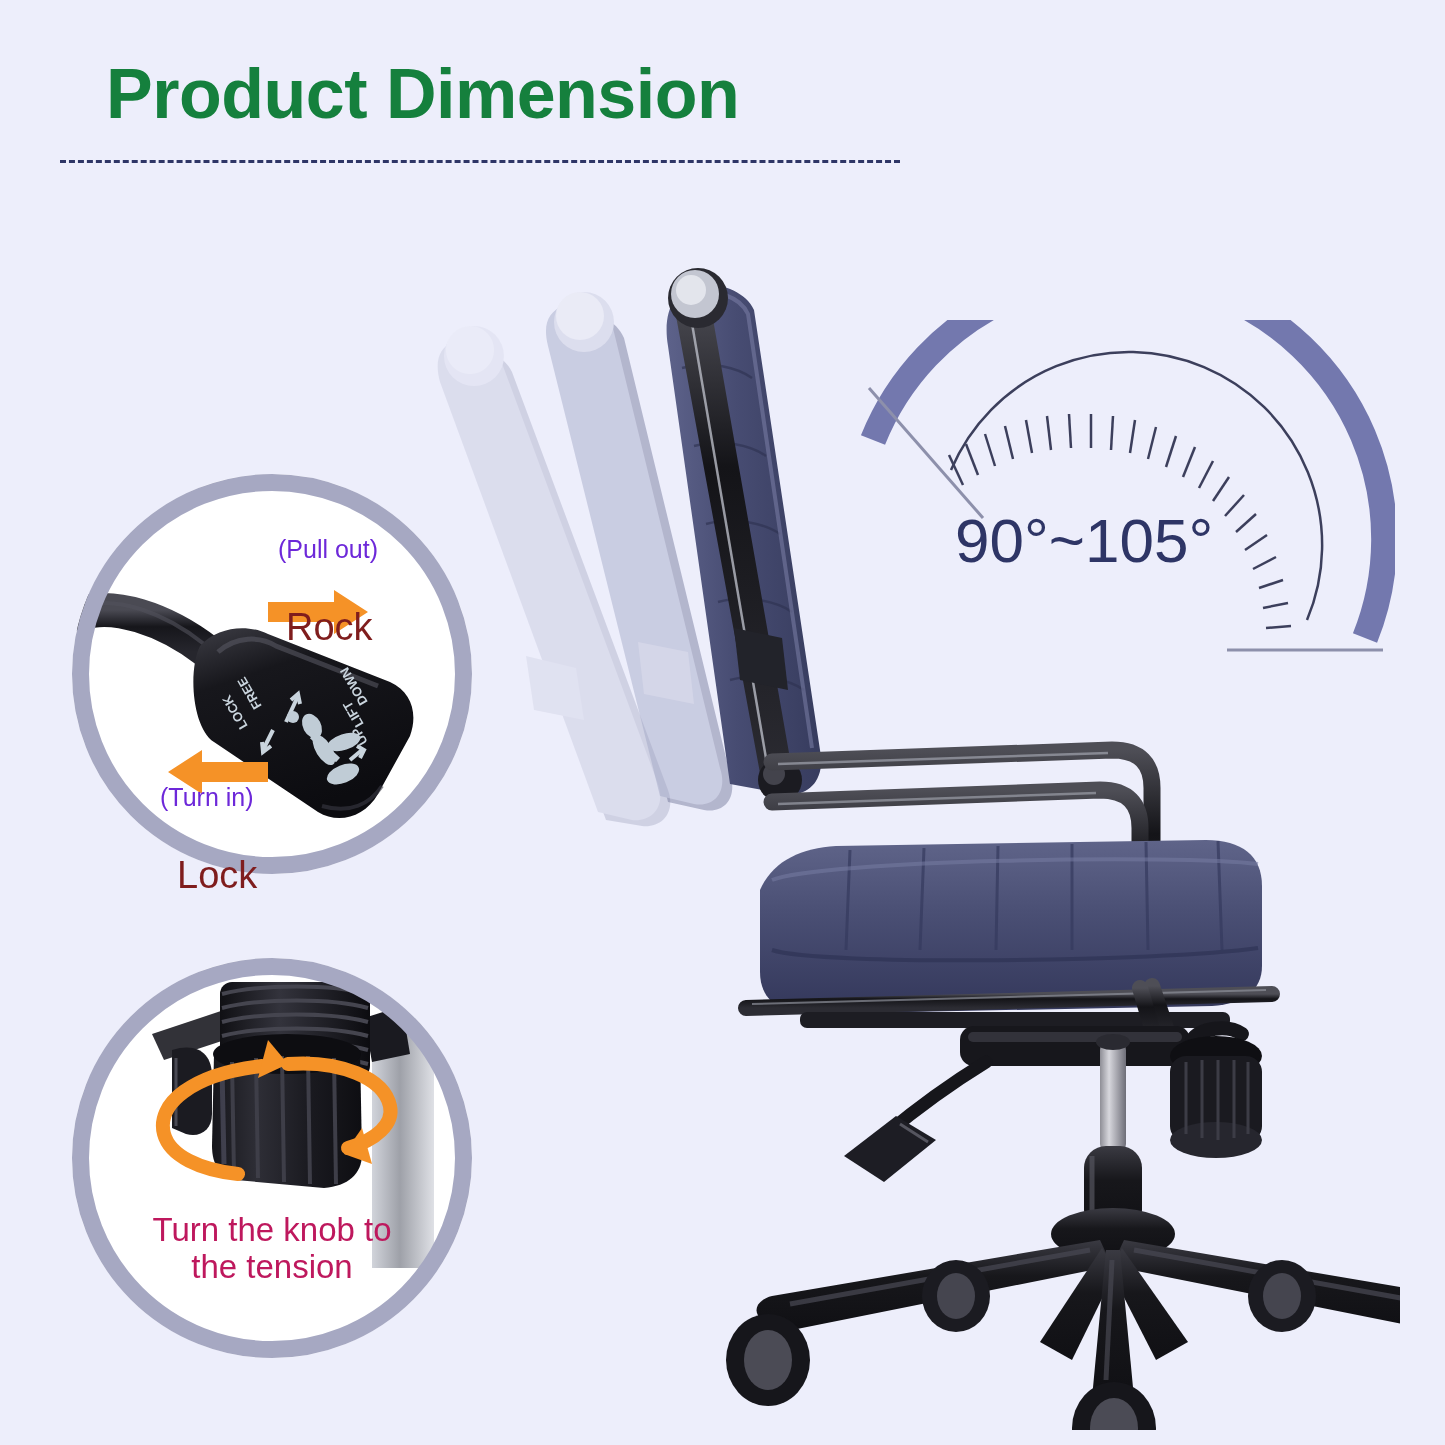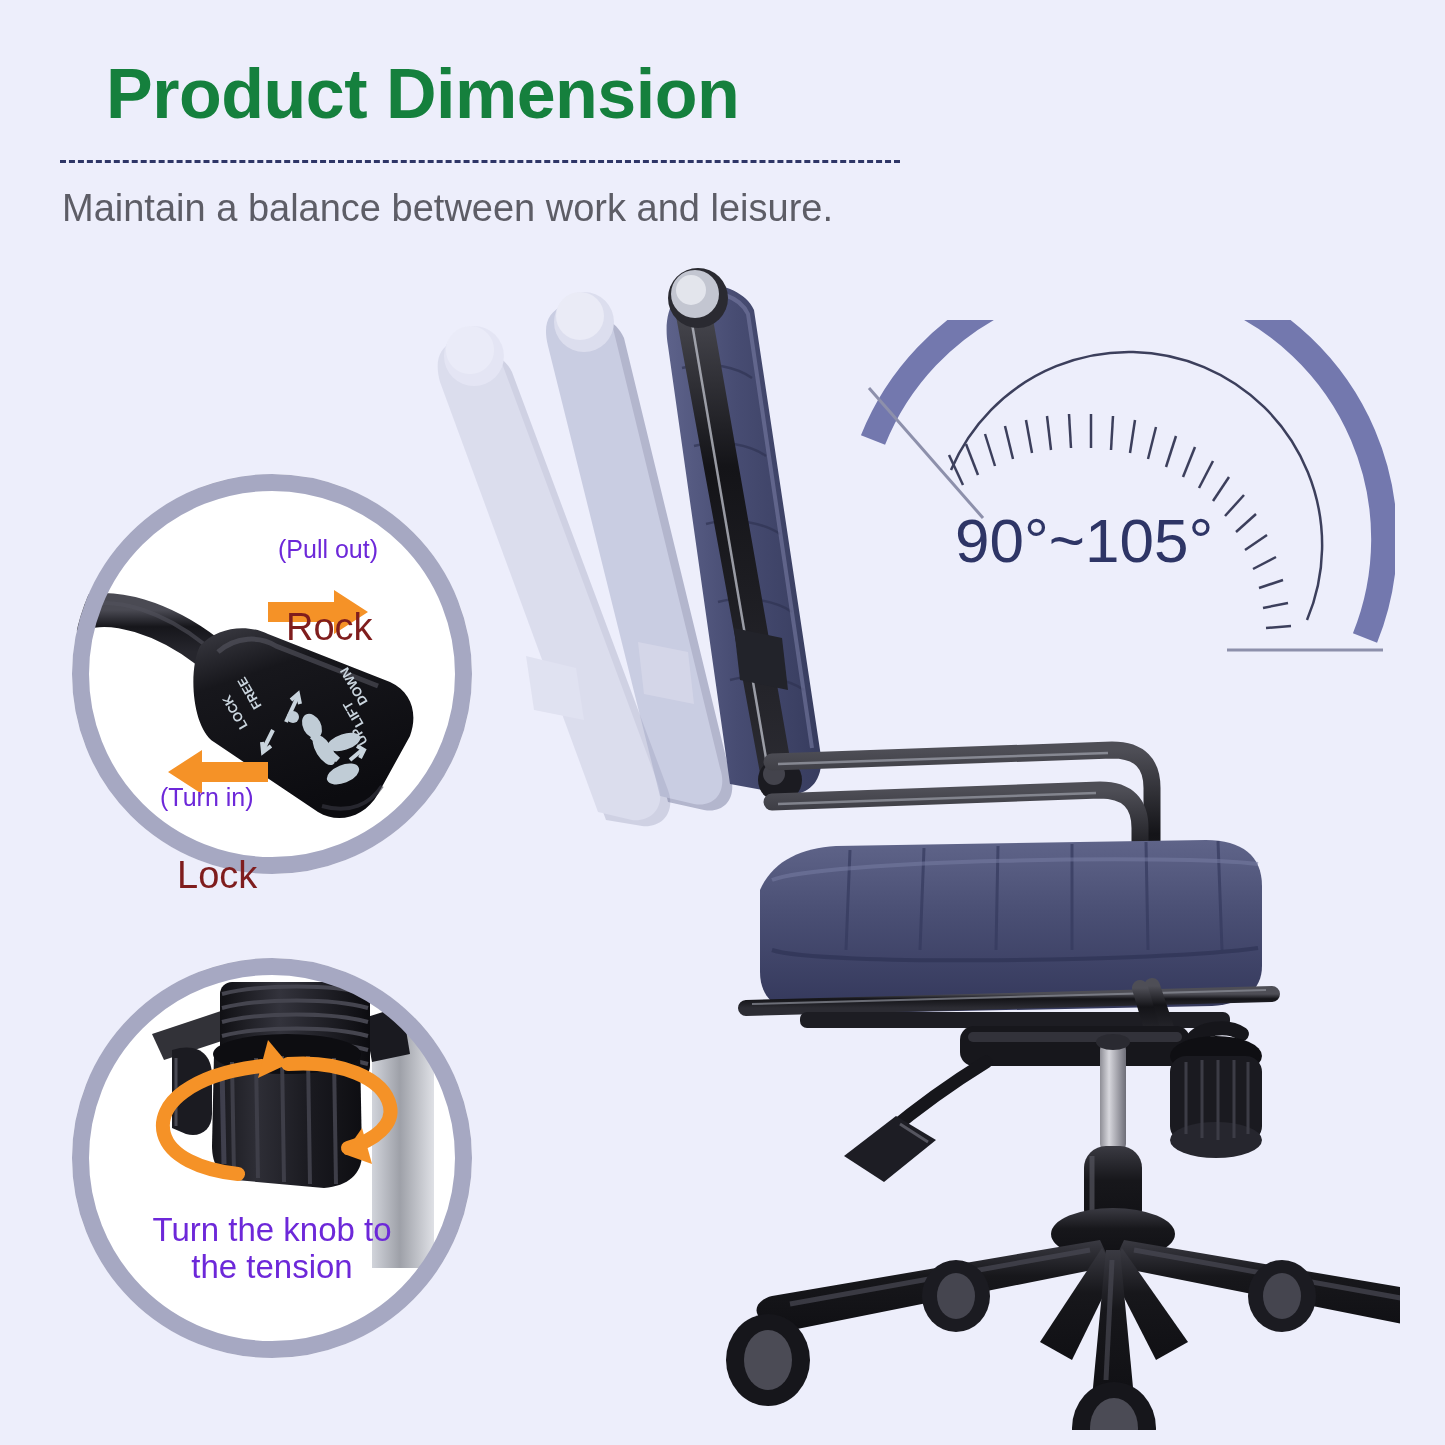--- a/index.html
+++ b/index.html
@@ -125,42 +125,41 @@
   #label-lock     { left: 177px; top: 810px; }
 
   #tension-caption {
     position: absolute;
     left: 88px;
     top: 1212px;
     width: 368px;
     text-align: center;
     font-size: 33px;
     line-height: 1.12;
-    color: #6d28d9;
+    color: #be185d;
   }
 
   
   #chair {
     position: absolute;
     left: 400px;
     top: 250px;
     width: 1000px;
     height: 1180px;
   }
 </style>
 </head>
 <body>
 
 <div id="page">
 
   <div id="page-title">Product Dimension</div>
 
   <div id="title-divider"></div>
 
-  <div id="page-subtitle">Maintain a balance between work and leisure.</div>
 
   <div id="angle-indicator">
     <svg width="540" height="360" viewBox="0 0 540 360">
 
       <path d="M 18 120 A 250 250 0 0 1 510 318" fill="none" stroke="#7378ae" stroke-width="26" stroke-linecap="butt"></path>
 
       <line x1="14" y1="68" x2="128" y2="198" stroke="#8d90ab" stroke-width="3"></line>
       <line x1="372" y1="330" x2="528" y2="330" stroke="#8d90ab" stroke-width="3"></line>
 
       <path d="M 96 150 A 182 182 0 0 1 452 300" fill="none" stroke="#3c3f5c" stroke-width="2.5"></path>

